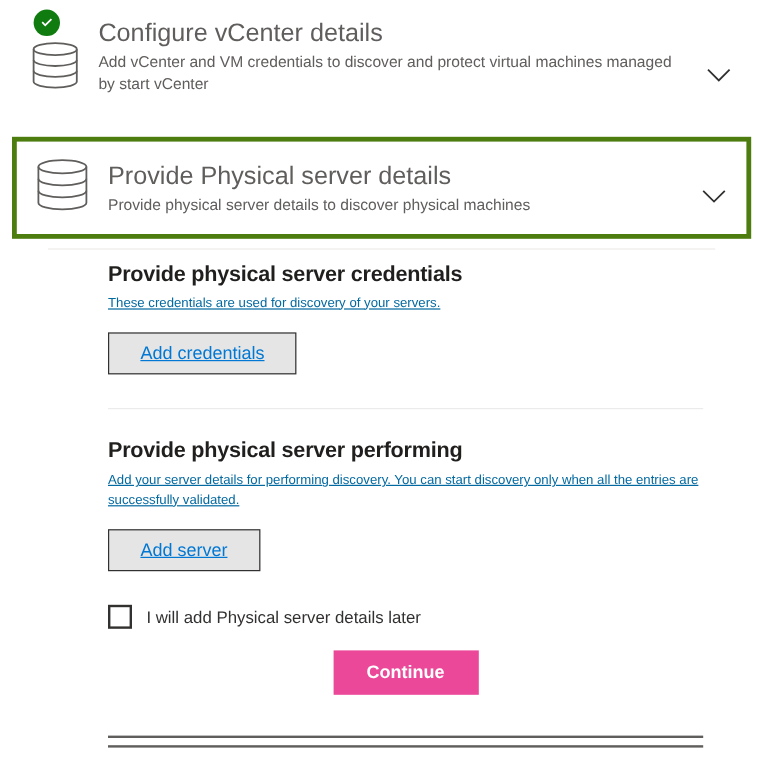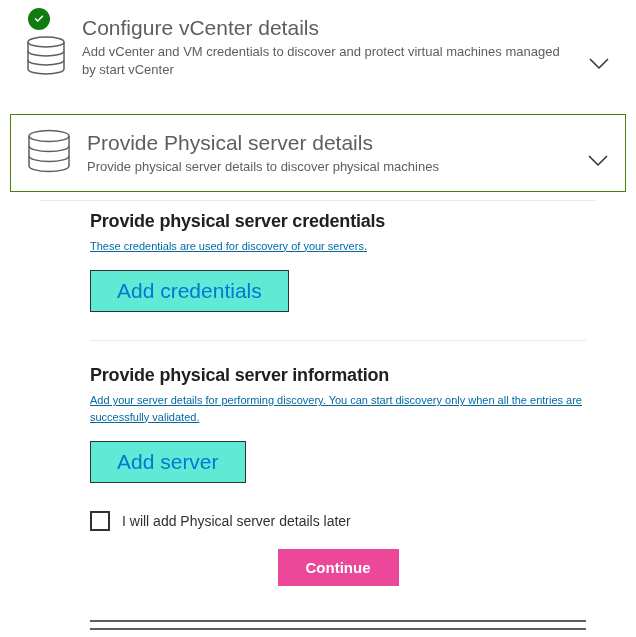--- a/index.html
+++ b/index.html
@@ -13,21 +13,21 @@
     .section {
       display: flex;
       align-items: flex-end;
       padding: 6px 14px 10px 14px;
       position: relative;
     }
     .section + .divider-line {
       height: 1px; background: #edebe9; margin: 0 30px 0 30px;
     }
     .section.highlighted {
-      border: 1px solid #4d7c0f;
+      border: 4px solid #4d7c0f;
       margin: 24px 0 8px 0;
       padding: 10px 14px 14px 14px;
     }
     .status-badge {
       position: absolute;
       left: 18px; top: 0;
       width: 22px; height: 22px;
       border-radius: 50%;
       background: #107c10;
       display: flex; align-items: center; justify-content: center;
@@ -71,25 +71,26 @@
       font-size: 11px;
       color: #0369a1;
       line-height: 1.5;
       margin-bottom: 16px;
       text-decoration: underline;
     }
     .btn-outline {
       display: inline-block;
       border: 1.5px solid #323130;
       color: #0078d4;
-      background: #5eead4;
-      font-size: 21px;
+      background: #e5e5e5;
+      font-size: 15px;
       padding: 8px 26px;
       cursor: pointer;
       font-family: inherit;
+      text-decoration: underline;
     }
     .sep {
       height: 1px;
       background: #edebe9;
       margin: 0 0 24px 0;
     }
     .checkbox-row {
       display: flex;
       align-items: center;
       margin: 8px 0 18px 0;
@@ -178,21 +179,21 @@
 
   <div class="block">
     <h3>Provide physical server credentials</h3>
     <p>These credentials are used for discovery of your servers.</p>
     <button class="btn-outline">Add credentials</button>
   </div>
 
   <div class="sep"></div>
 
   <div class="block">
-    <h3>Provide physical server information</h3>
+    <h3>Provide physical server performing</h3>
     <p>Add your server details for performing discovery. You can start discovery only when all the entries are successfully validated.</p>
     <button class="btn-outline">Add server</button>
   </div>
 
   <div class="checkbox-row">
     <div class="checkbox-box"></div>
     <span class="checkbox-label">I will add Physical server details later</span>
   </div>
 
   <button class="btn-primary">Continue</button>

